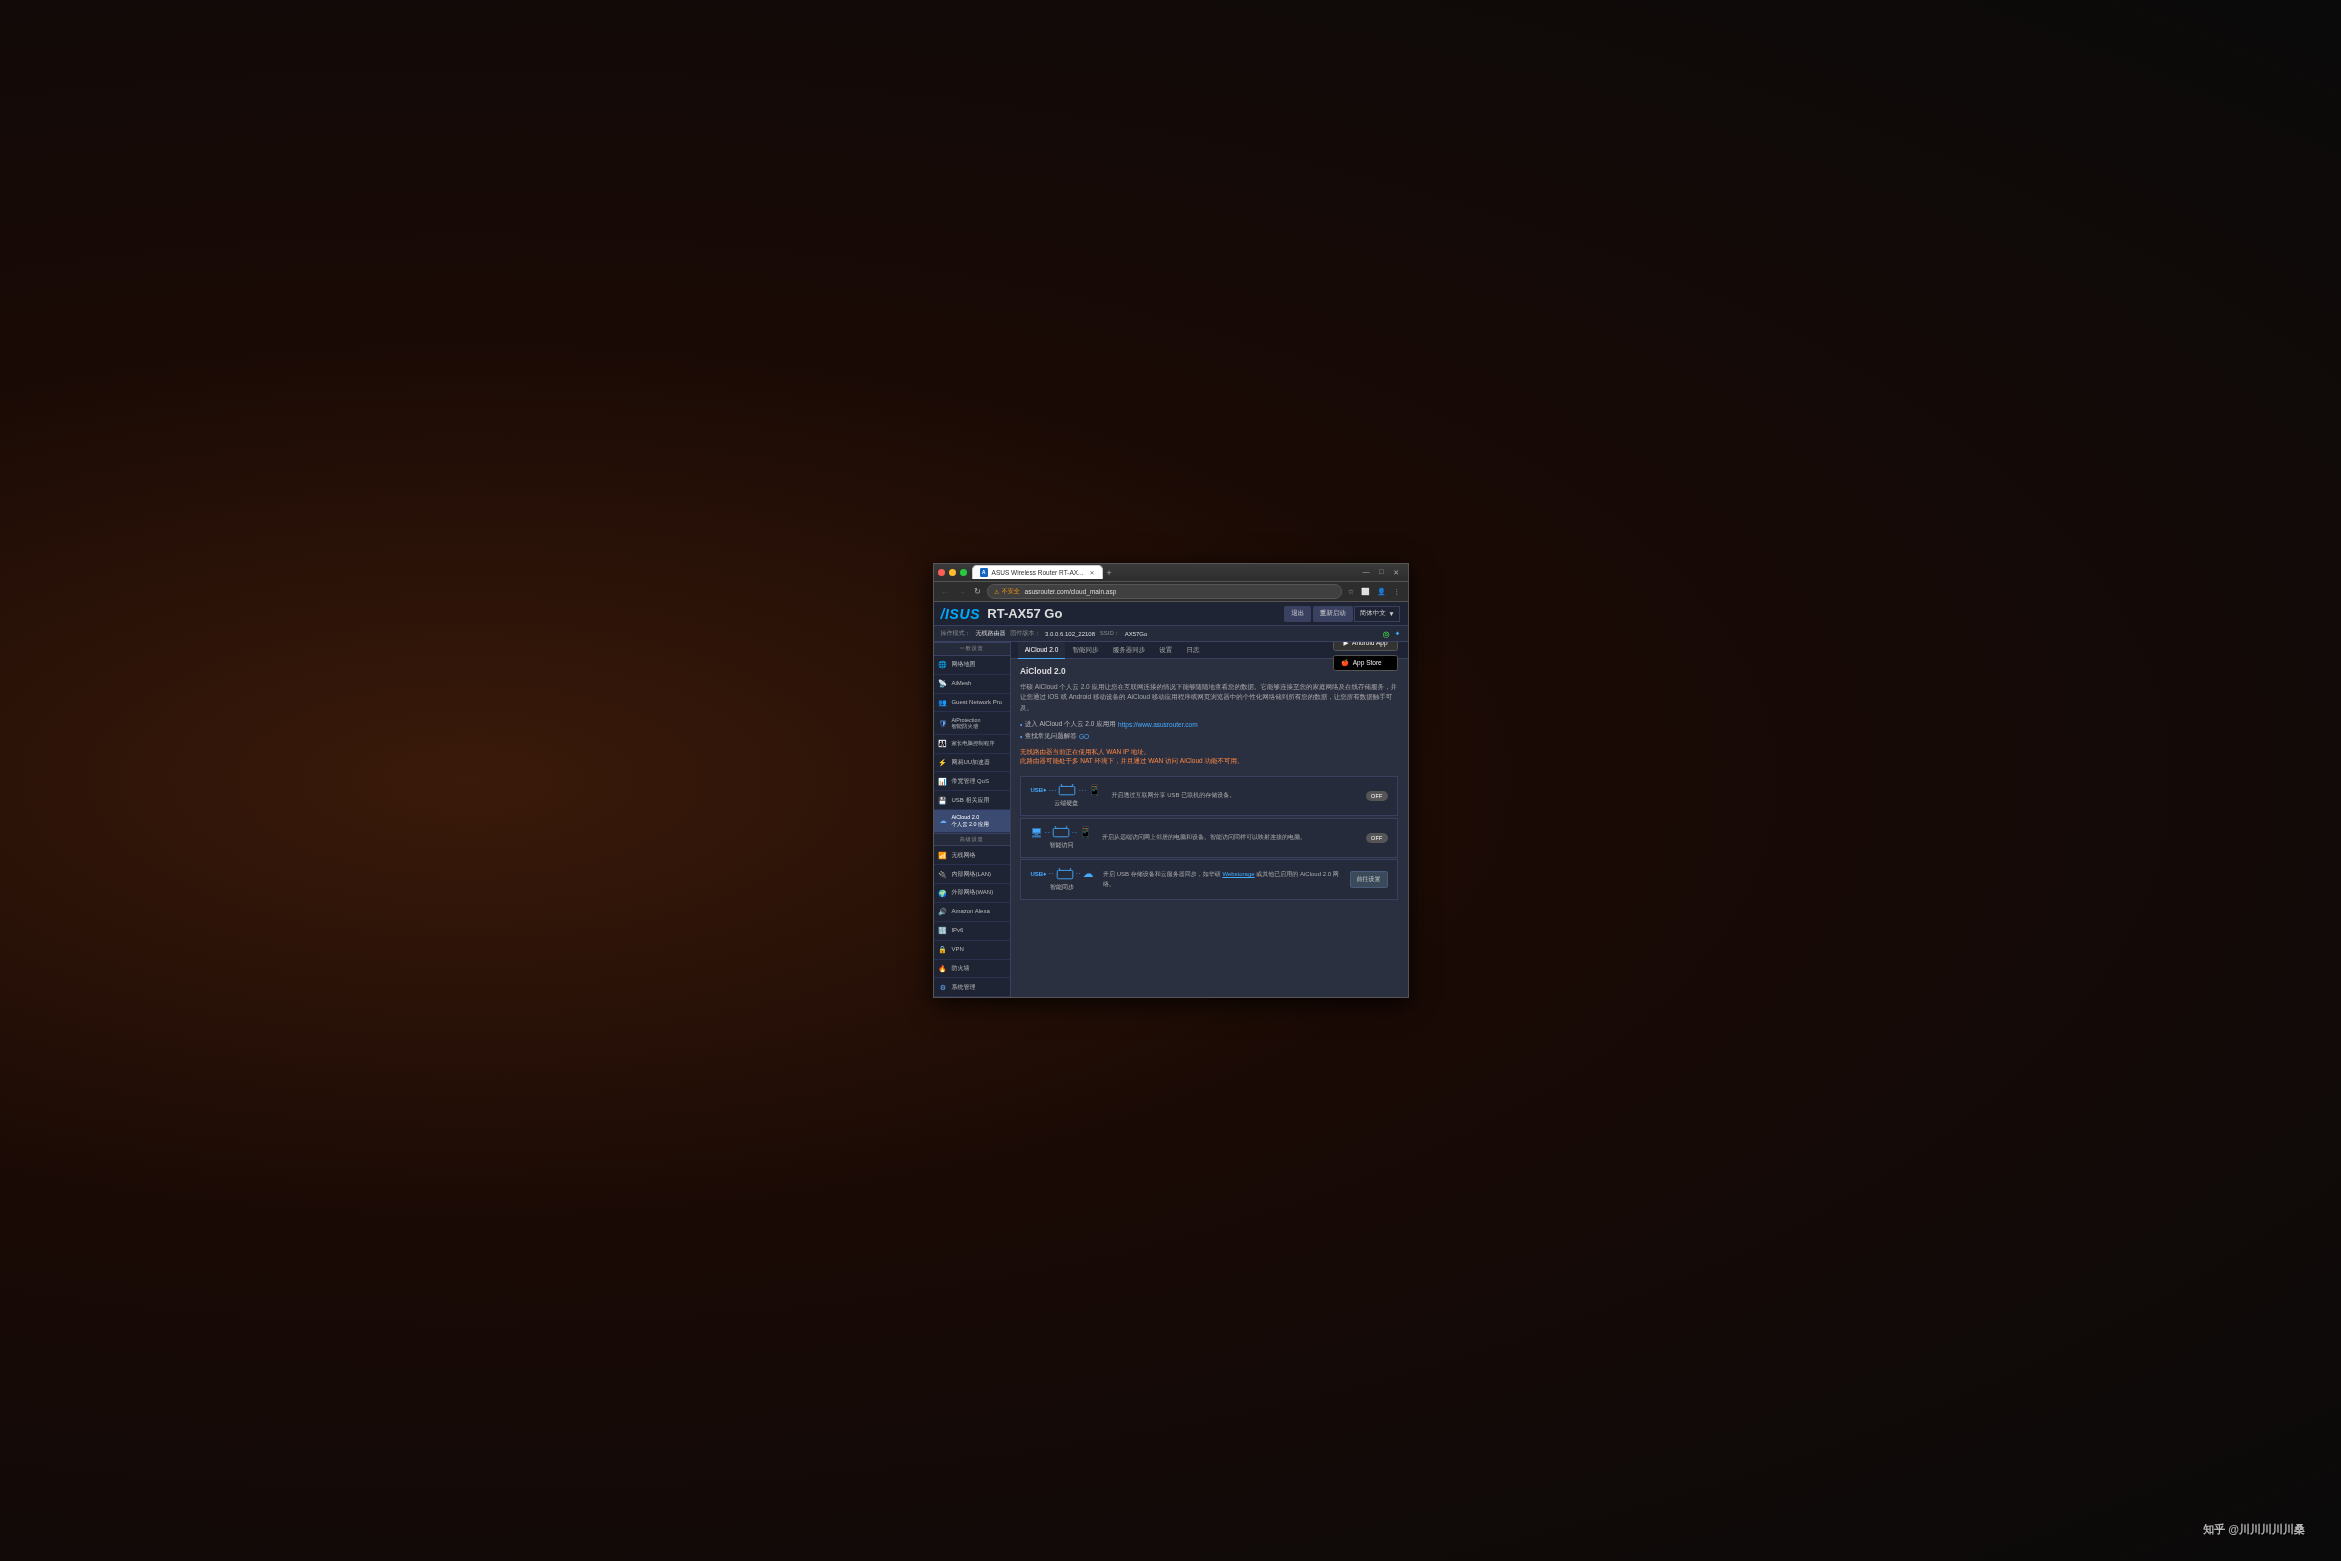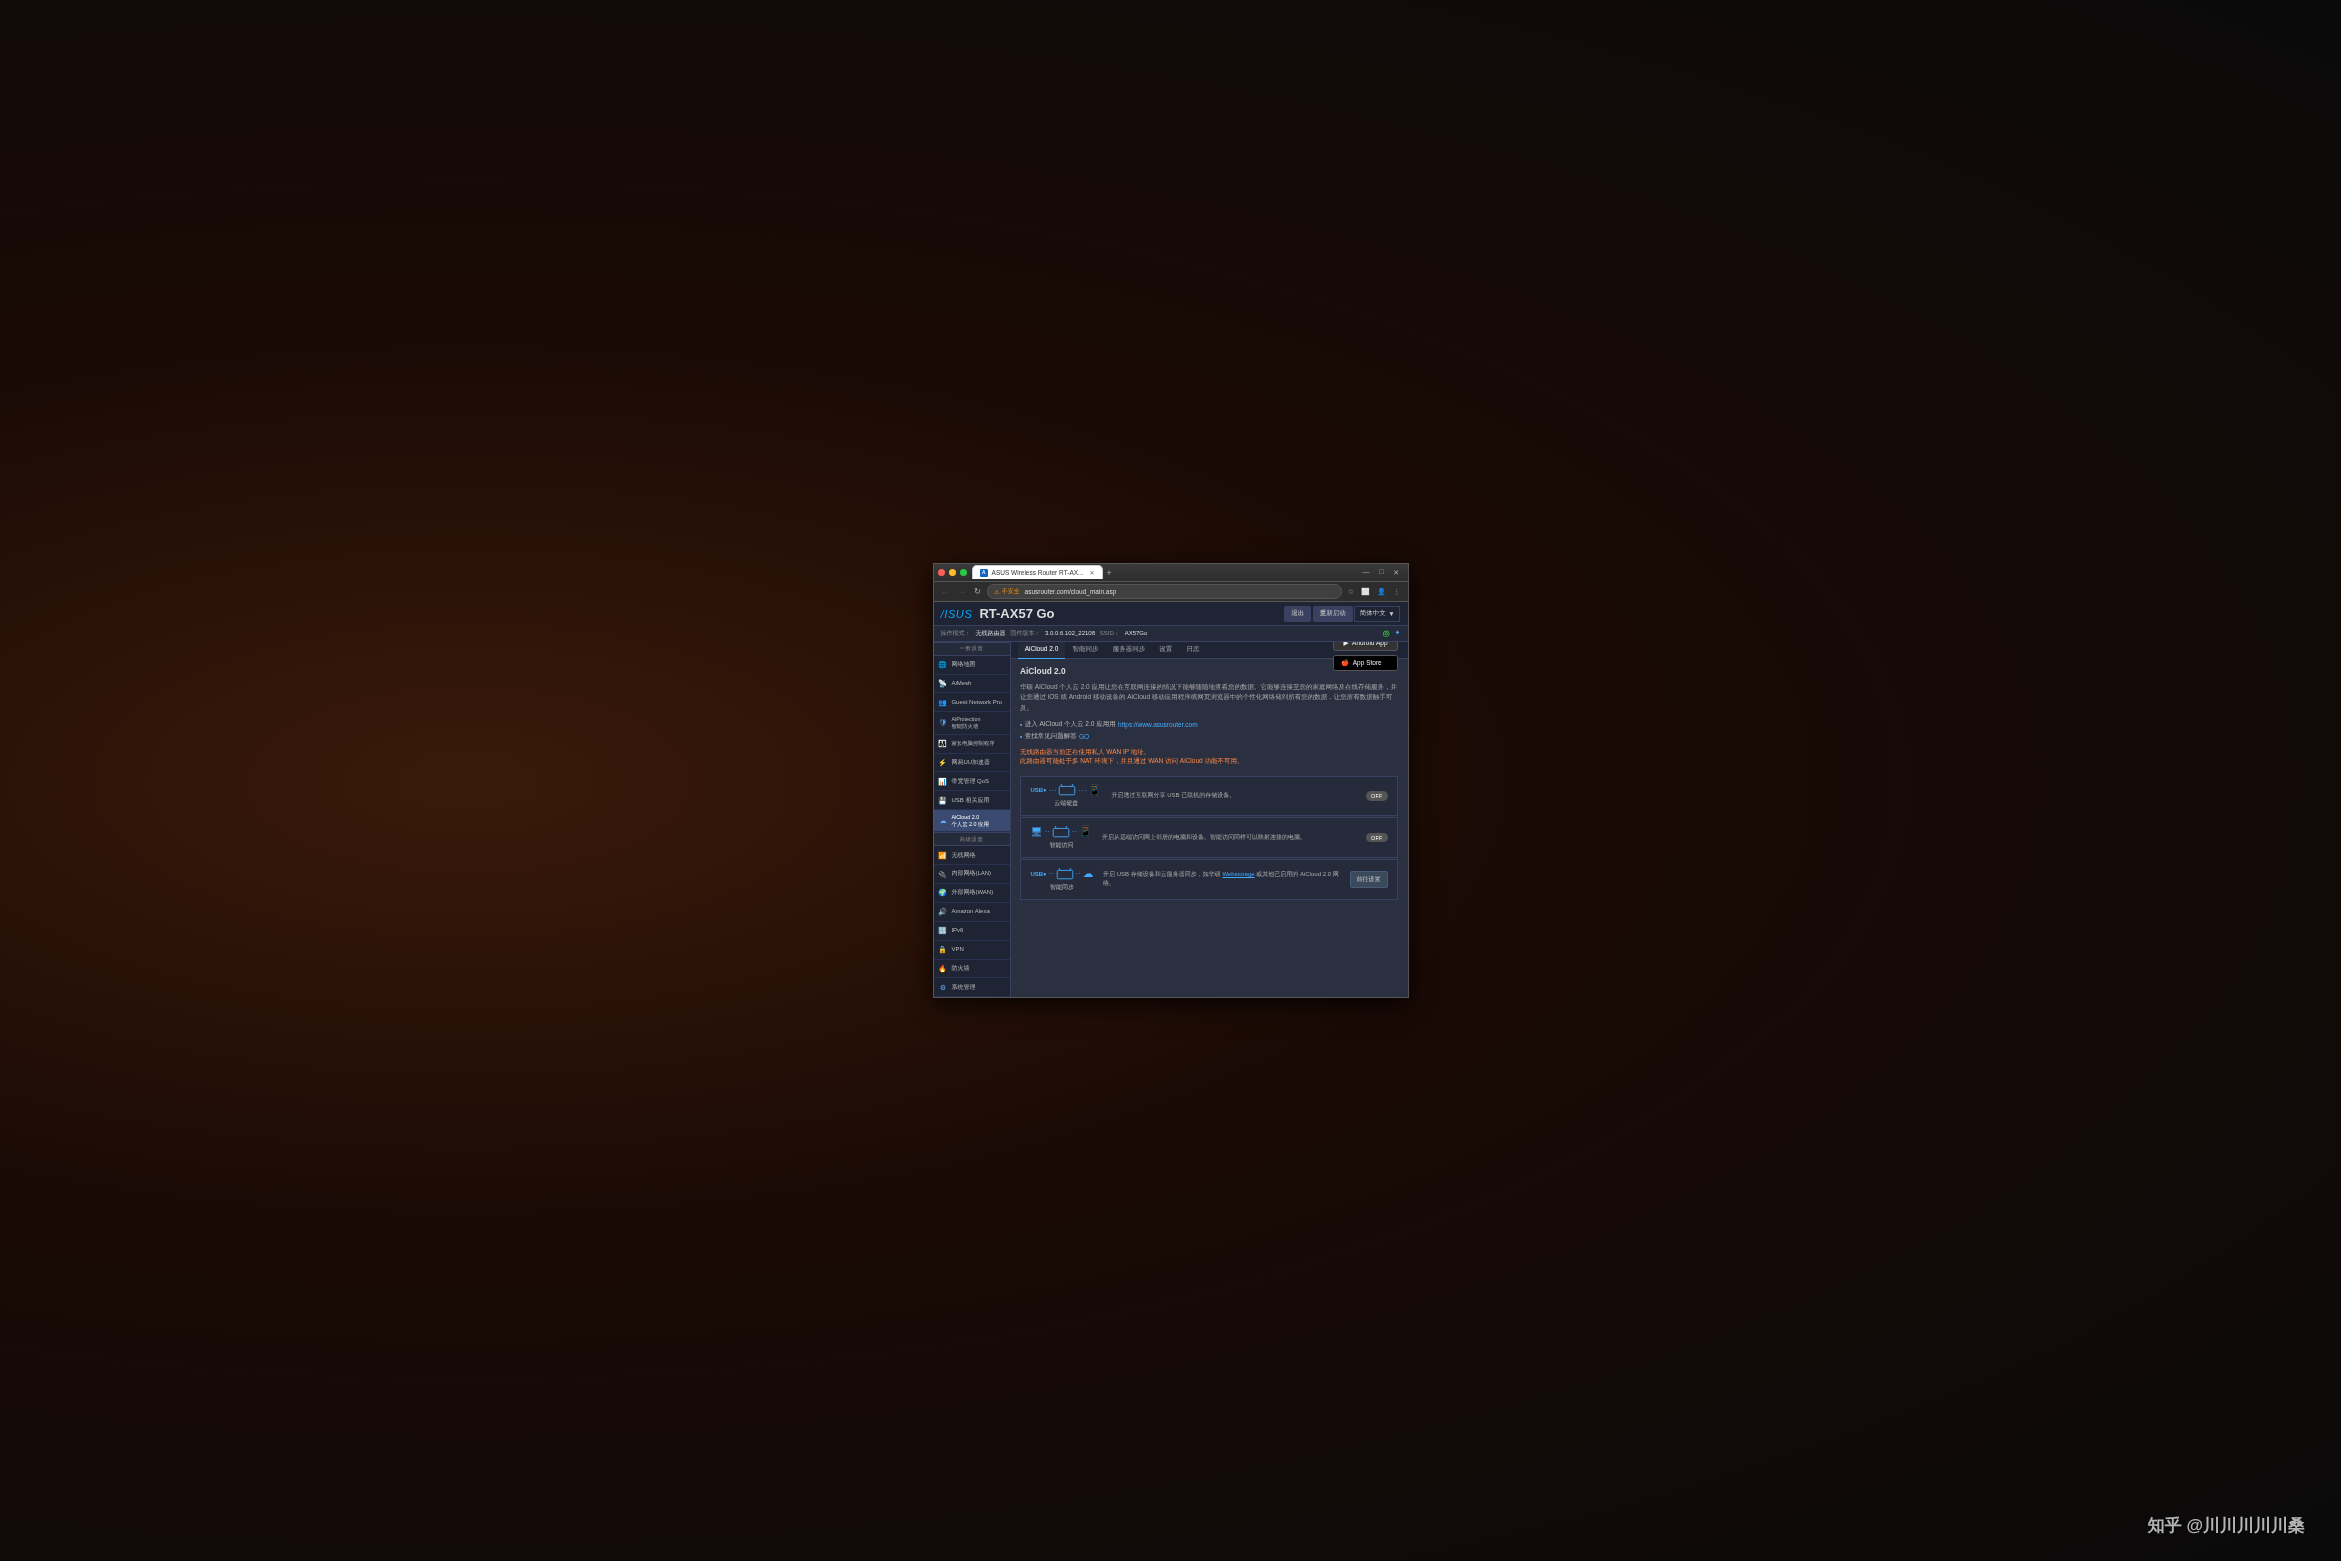--- a/index.html
+++ b/index.html
@@ -155,22 +155,22 @@
     .router-header {
       background: #1e2433;
       padding: 3.6px 7.1px;
       display: flex;
       align-items: center;
       gap: 7.1px;
       border-bottom: 0.6px solid #3a4060;
     }
     .asus-logo {
       color: #00aaff;
-      font-weight: normal;
-      font-size: 11px;
+      font-weight: bold;
+      font-size: 14px;
       font-style: italic;
       letter-spacing: 0.6px;
     }
     .router-model {
       color: #ddd;
       font-size: 13px;
       font-weight: bold;
     }
     .header-nav-btns {
       margin-left: auto;
@@ -441,21 +441,21 @@
     }
 
     .clearfix::after { content: ''; display: table; clear: both; }
 
     
     .watermark {
       position: fixed;
       bottom: 24px;
       right: 36px;
       color: rgba(255,255,255,0.7);
-      font-size: 17px;
+      font-size: 11px;
       font-weight: bold;
       z-index: 100;
       text-shadow: 0.6px 0.6px 1.8px rgba(0,0,0,0.8);
     }
 
     
     .addr-display {
       display: flex;
       align-items: center;
       gap: 2.4px;

